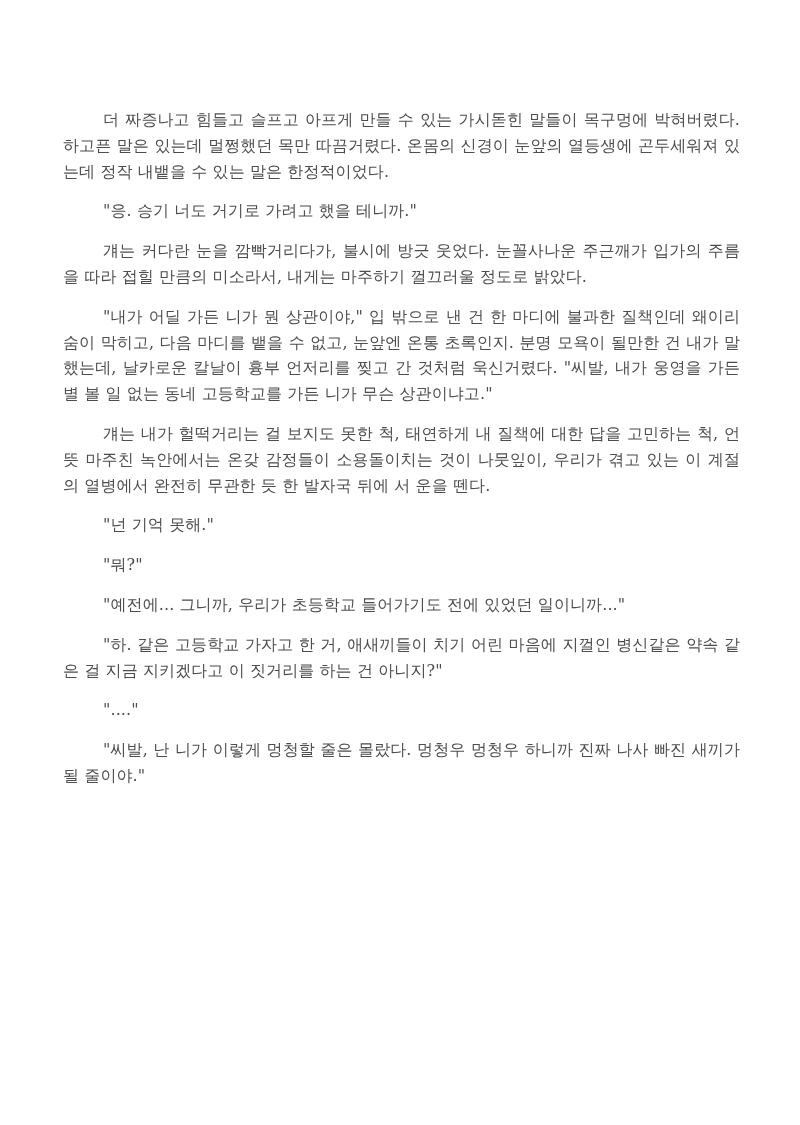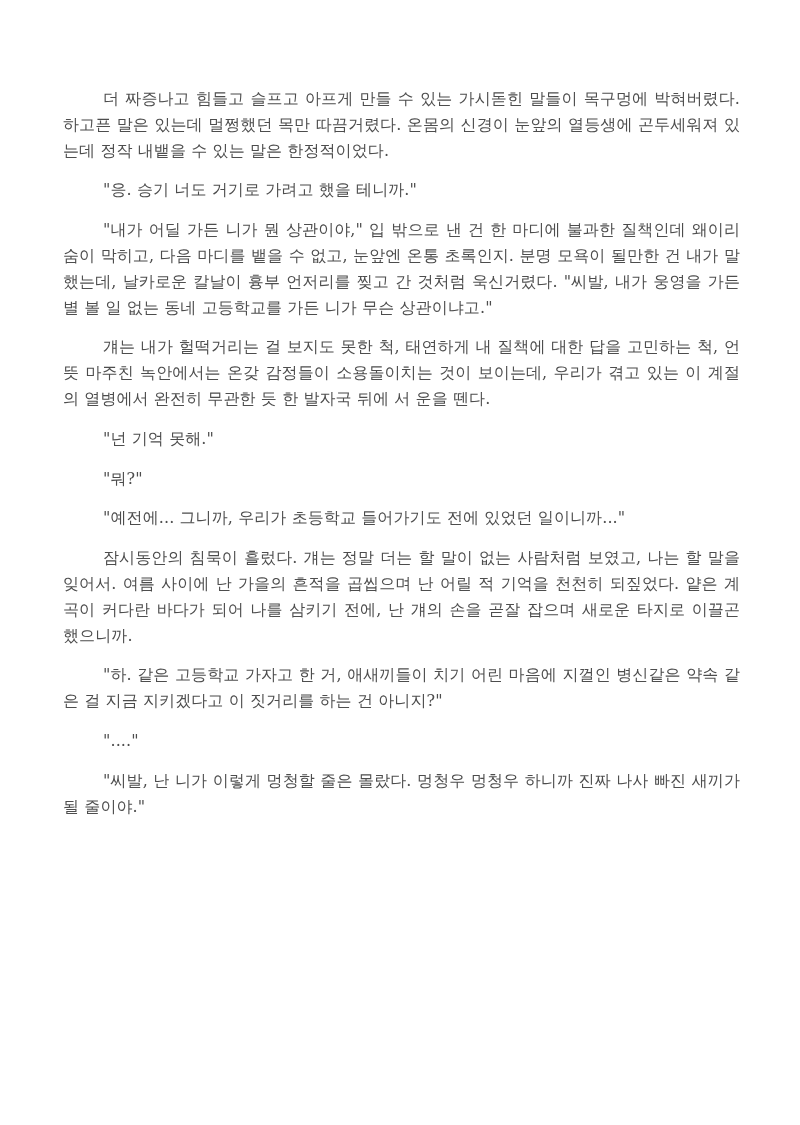--- a/index.html
+++ b/index.html
@@ -15,42 +15,43 @@
   }
   .page {
     box-sizing: border-box;
     width: 800px;
     height: 1125px;
     padding: 86px 60px 40px 63px;
     background: #ffffff;
   }
   .content {
     width: 677px;
+    margin-top: 21px;
   }
   .para {
     margin: 0 0 14px 0;
     font-size: 16px;
     line-height: 25.8px;
     color: #4d4d4d;
     text-align: justify;
     text-indent: 40px;
     word-break: normal;
     letter-spacing: 0.1px;
   }
 </style>
 </head>
 <body>
 
 <div class="page">
   <div class="content">
       <p class="para">더 짜증나고 힘들고 슬프고 아프게 만들 수 있는 가시돋힌 말들이 목구멍에 박혀버렸다. 하고픈 말은 있는데 멀쩡했던 목만 따끔거렸다. 온몸의 신경이 눈앞의 열등생에 곤두세워져 있는데 정작 내뱉을 수 있는 말은 한정적이었다.</p>
       <p class="para">"응. 승기 너도 거기로 가려고 했을 테니까."</p>
+      <p class="para">걔는 커다란 눈을 깜빡거리다가, 불시에 방긋 웃었다. 눈꼴사나운 주근깨가 입가의 주름을 따라 접힐 만큼의 미소라서, 내게는 마주하기 껄끄러울 정도로 밝았다.</p>
       <p class="para">"내가 어딜 가든 니가 뭔 상관이야," 입 밖으로 낸 건 한 마디에 불과한 질책인데 왜이리 숨이 막히고, 다음 마디를 뱉을 수 없고, 눈앞엔 온통 초록인지. 분명 모욕이 될만한 건 내가 말했는데, 날카로운 칼날이 흉부 언저리를 찢고 간 것처럼 욱신거렸다. "씨발, 내가 웅영을 가든 별 볼 일 없는 동네 고등학교를 가든 니가 무슨 상관이냐고."</p>
-      <p class="para">걔는 내가 헐떡거리는 걸 보지도 못한 척, 태연하게 내 질책에 대한 답을 고민하는 척, 언뜻 마주친 녹안에서는 온갖 감정들이 소용돌이치는 것이 보이는데, 우리가 겪고 있는 이 계절의 열병에서 완전히 무관한 듯 한 발자국 뒤에 서 운을 뗀다.</p>
+      <p class="para">걔는 내가 헐떡거리는 걸 보지도 못한 척, 태연하게 내 질책에 대한 답을 고민하는 척, 언뜻 마주친 녹안에서는 온갖 감정들이 소용돌이치는 것이 나뭇잎이, 우리가 겪고 있는 이 계절의 열병에서 완전히 무관한 듯 한 발자국 뒤에 서 운을 뗀다.</p>
       <p class="para">"넌 기억 못해."</p>
       <p class="para">"뭐?"</p>
       <p class="para">"예전에... 그니까, 우리가 초등학교 들어가기도 전에 있었던 일이니까..."</p>
-      <p class="para">잠시동안의 침묵이 흘렀다. 걔는 정말 더는 할 말이 없는 사람처럼 보였고, 나는 할 말을 잊어서. 여름 사이에 난 가을의 흔적을 곱씹으며 난 어릴 적 기억을 천천히 되짚었다. 얕은 계곡이 커다란 바다가 되어 나를 삼키기 전에, 난 걔의 손을 곧잘 잡으며 새로운 타지로 이끌곤 했으니까.</p>
       <p class="para">"하. 같은 고등학교 가자고 한 거, 애새끼들이 치기 어린 마음에 지껄인 병신같은 약속 같은 걸 지금 지키겠다고 이 짓거리를 하는 건 아니지?"</p>
       <p class="para">"...."</p>
       <p class="para">"씨발, 난 니가 이렇게 멍청할 줄은 몰랐다. 멍청우 멍청우 하니까 진짜 나사 빠진 새끼가 될 줄이야."</p>
     </div>
 </div>
 
 </body></html>

